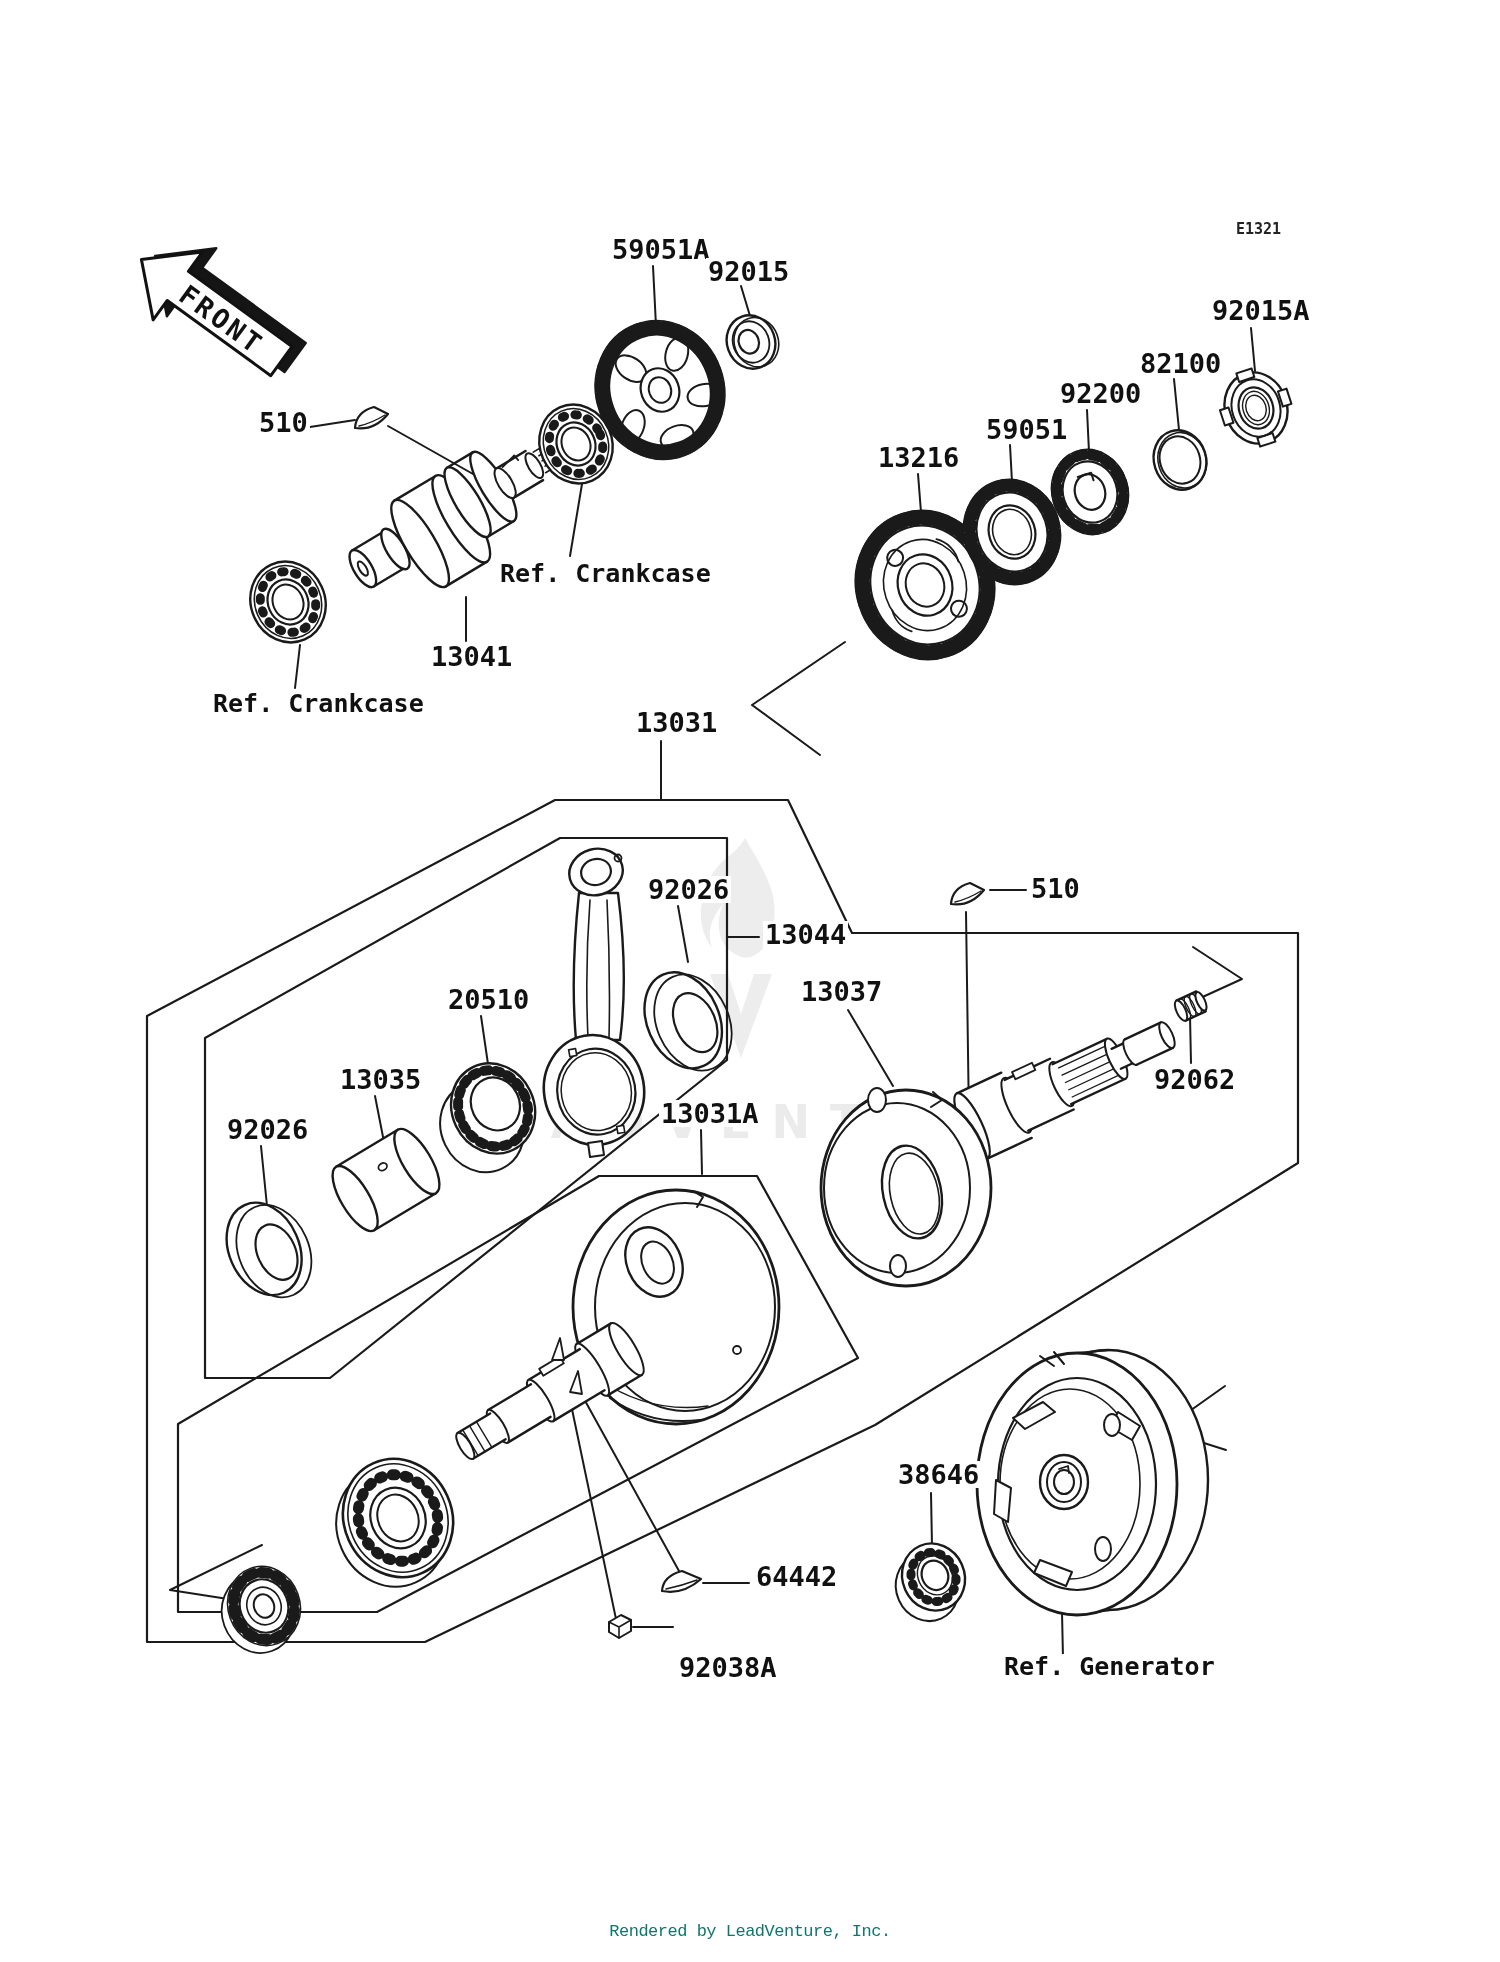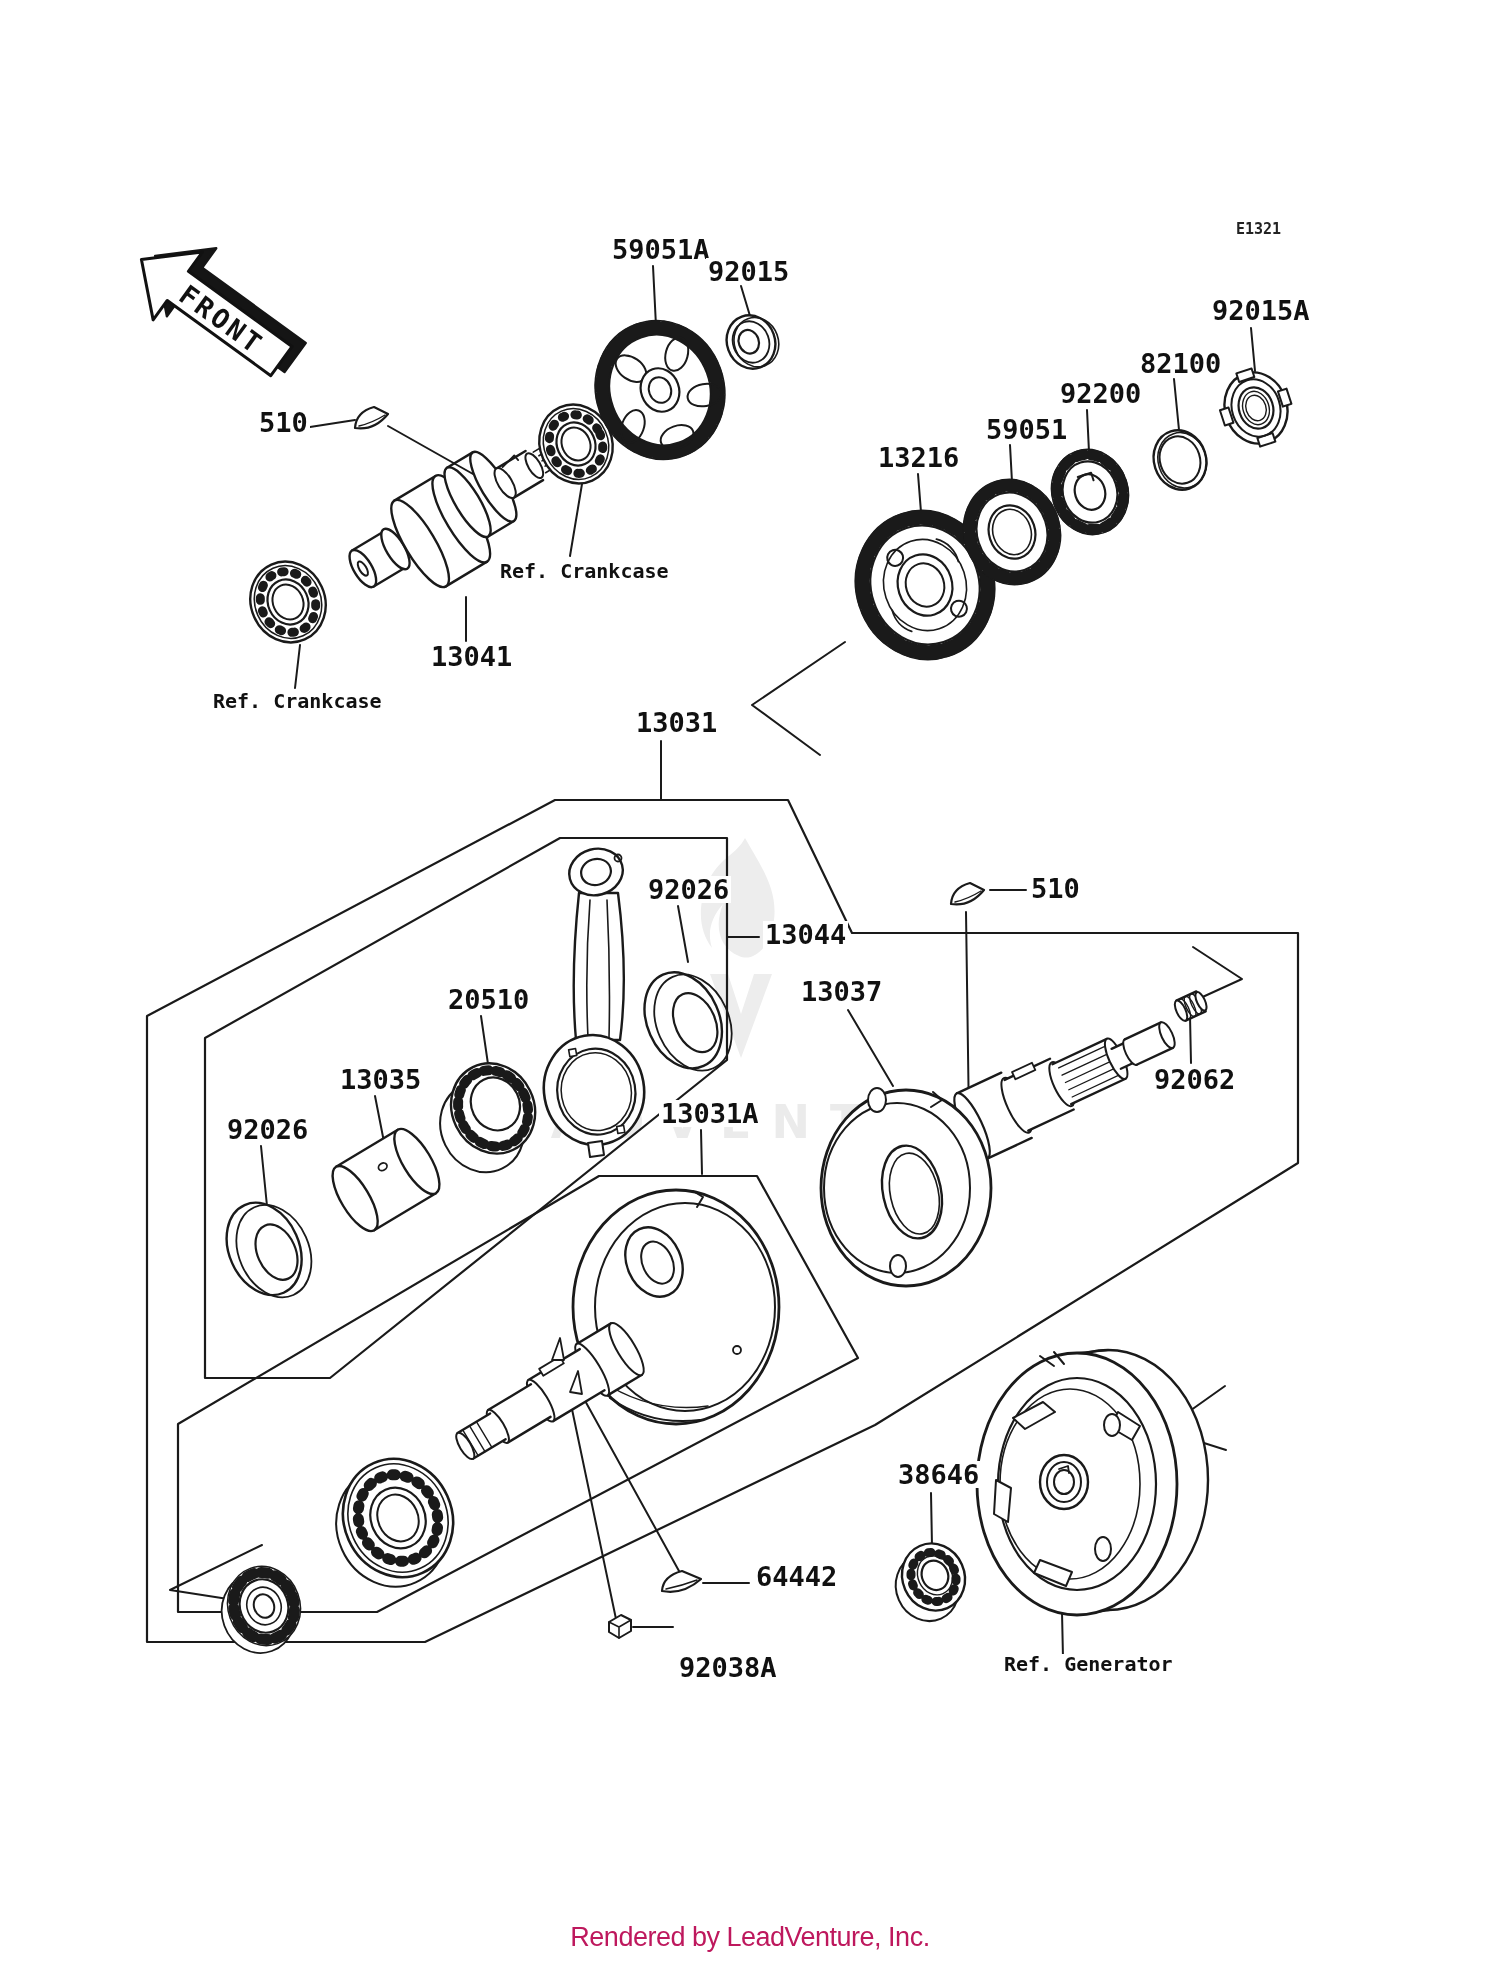--- a/index.html
+++ b/index.html
@@ -2,25 +2,25 @@
 <html><head>
 <meta charset="utf-8">
 <style>
   html,body{margin:0;padding:0;background:#fff;}
   .canvas{position:relative;width:1500px;height:1962px;background:#fff;overflow:hidden;
           font-family:"DejaVu Sans Mono", monospace;}
   svg.diagram{position:absolute;left:0;top:0;}
   .plabel{position:absolute;font-family:"DejaVu Sans Mono", monospace;font-weight:bold;
           font-size:27px;line-height:1;color:#111;background:#fff;padding:0 2px;white-space:nowrap;}
   .reflabel{position:absolute;font-family:"DejaVu Sans Mono", monospace;font-weight:bold;
-          font-size:20px;line-height:1;color:#111;background:#fff;white-space:nowrap;}
+          font-size:25px;line-height:1;color:#111;background:#fff;white-space:nowrap;}
   .codelabel{position:absolute;font-family:"DejaVu Sans Mono", monospace;font-weight:bold;
           font-size:15px;line-height:1;color:#222;}
   .footer{position:absolute;left:0;top:1922px;width:100%;text-align:center;
-          font-family:Liberation Sans, sans-serif;font-size:27px;color:#be185d;
+          font-family:Liberation Mono, monospace;font-size:17px;color:#0f766e;
           letter-spacing:-0.5px;}
 </style>
 </head>
 <body>
 
 <div class="canvas">
 
 <svg class="diagram" width="1500" height="1962" viewBox="0 0 1500 1962" fill="none" stroke="#1a1a1a" stroke-width="2.4" stroke-linecap="round" stroke-linejoin="round">
 
   <g stroke="none">

